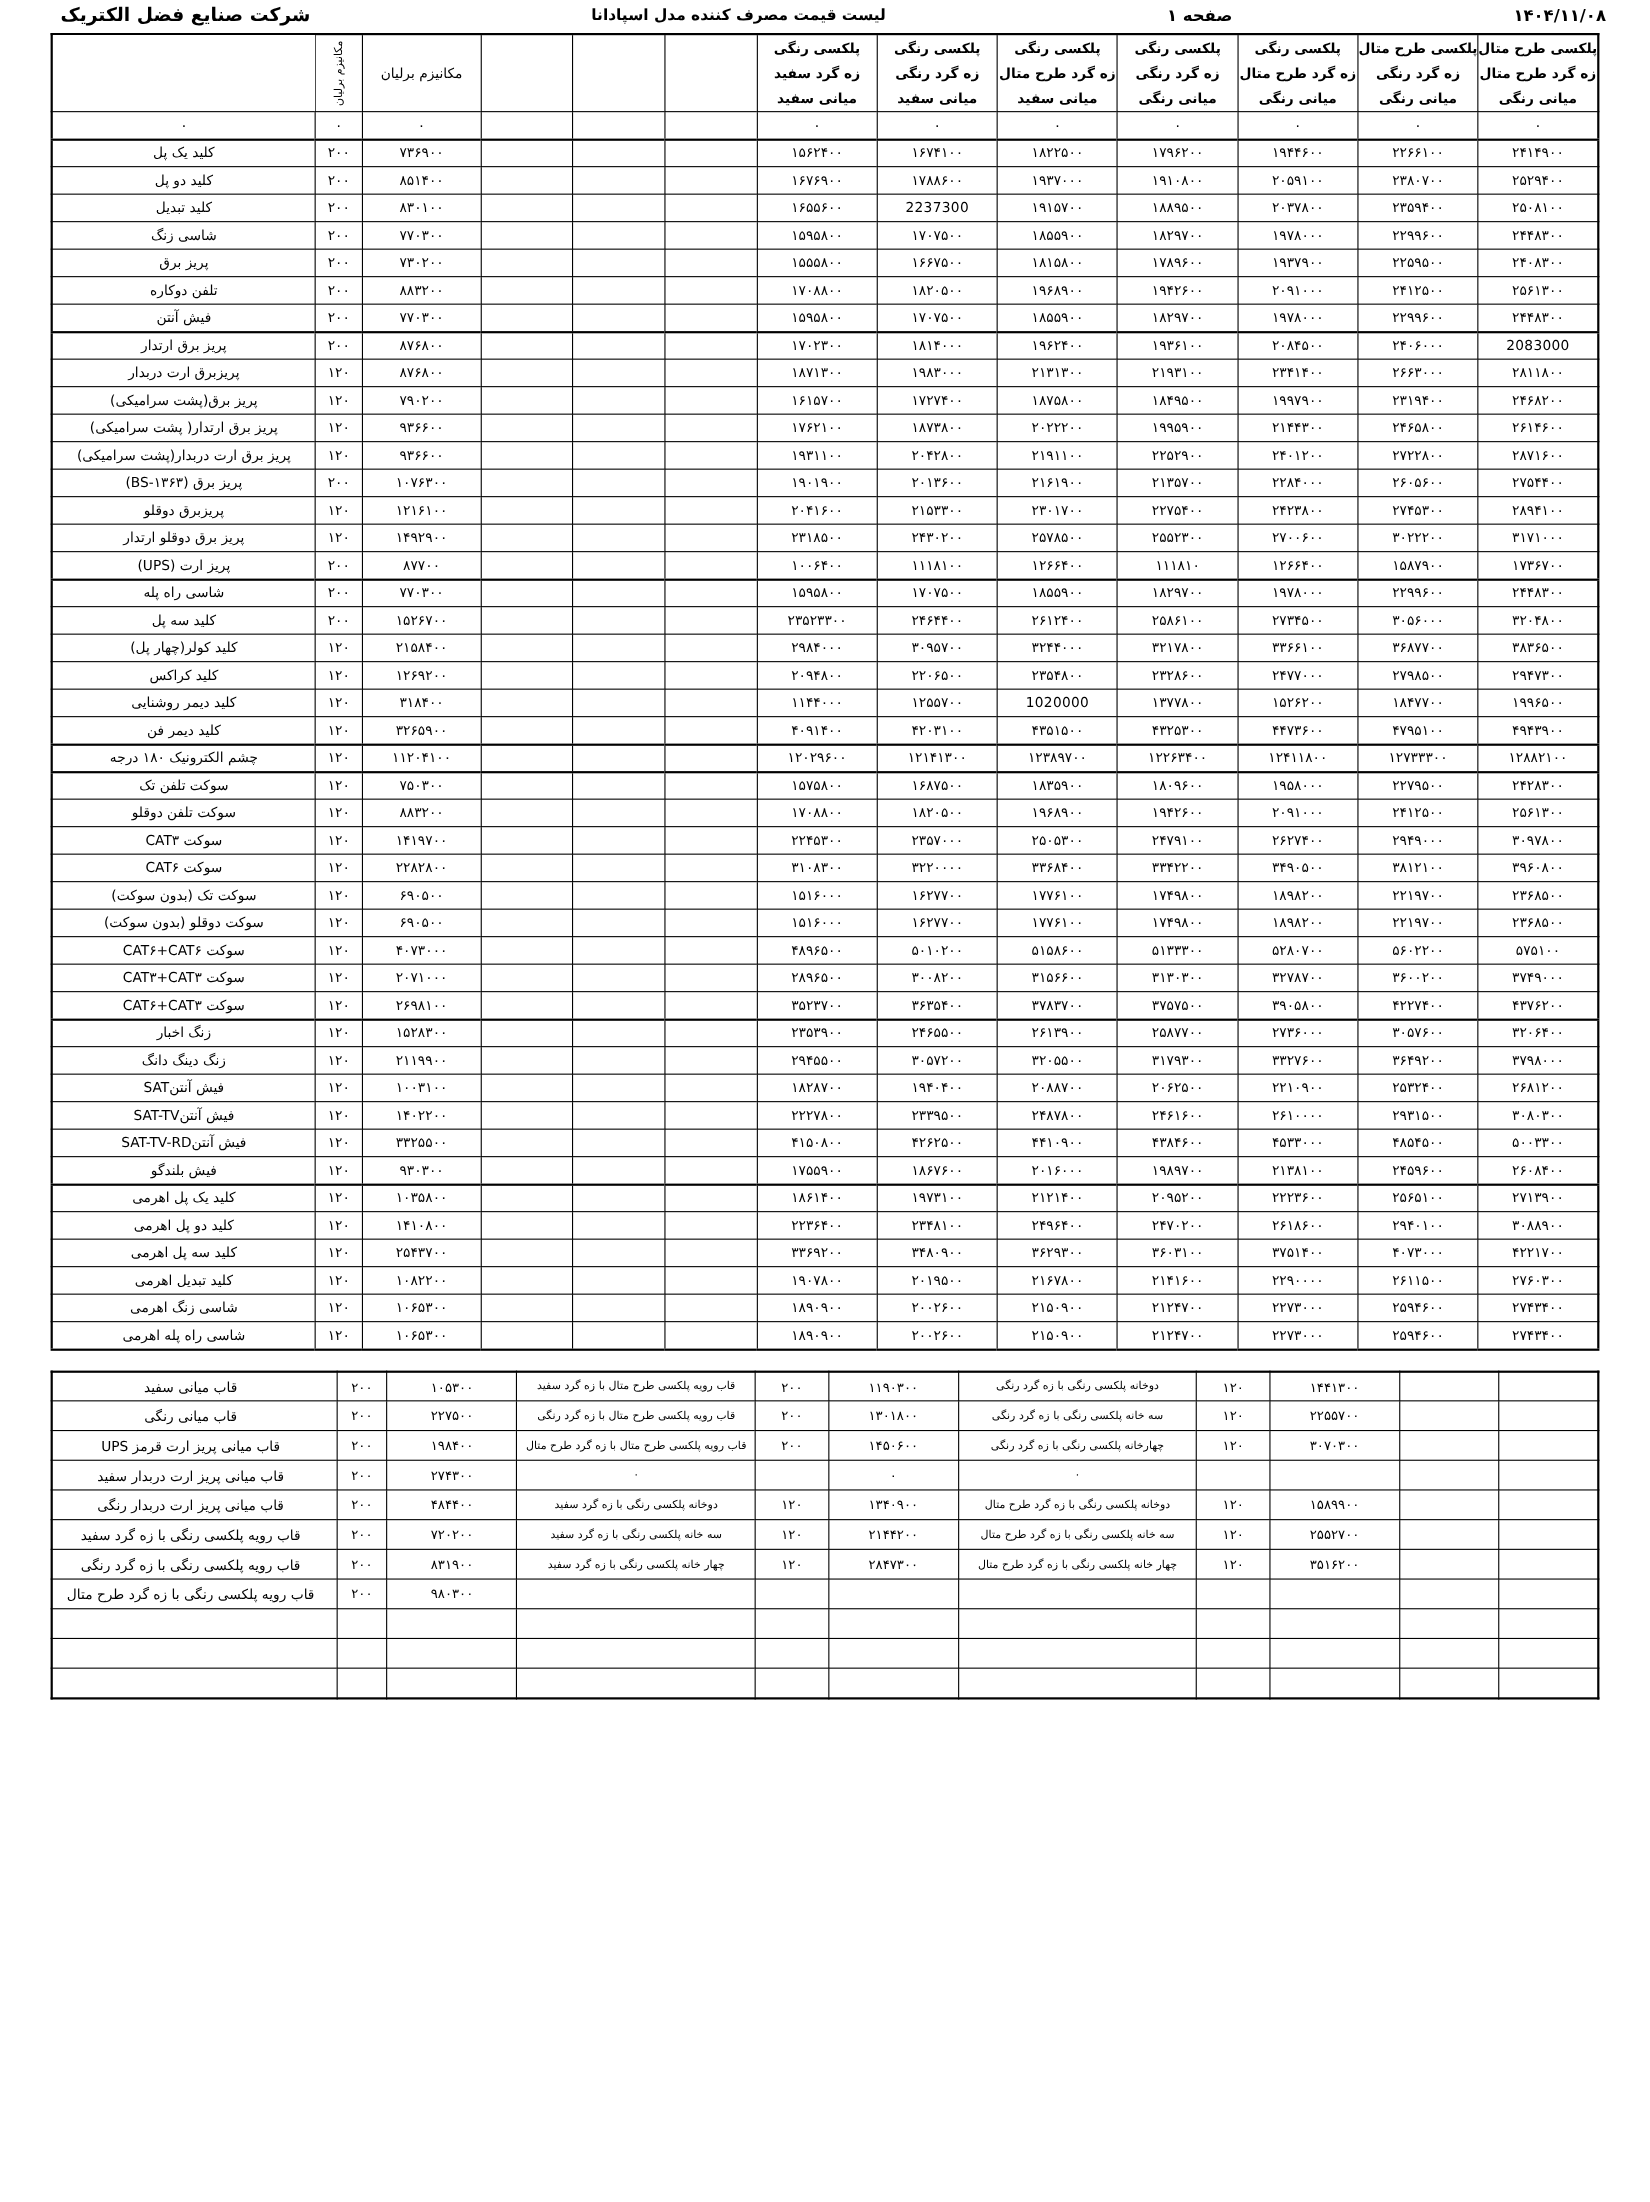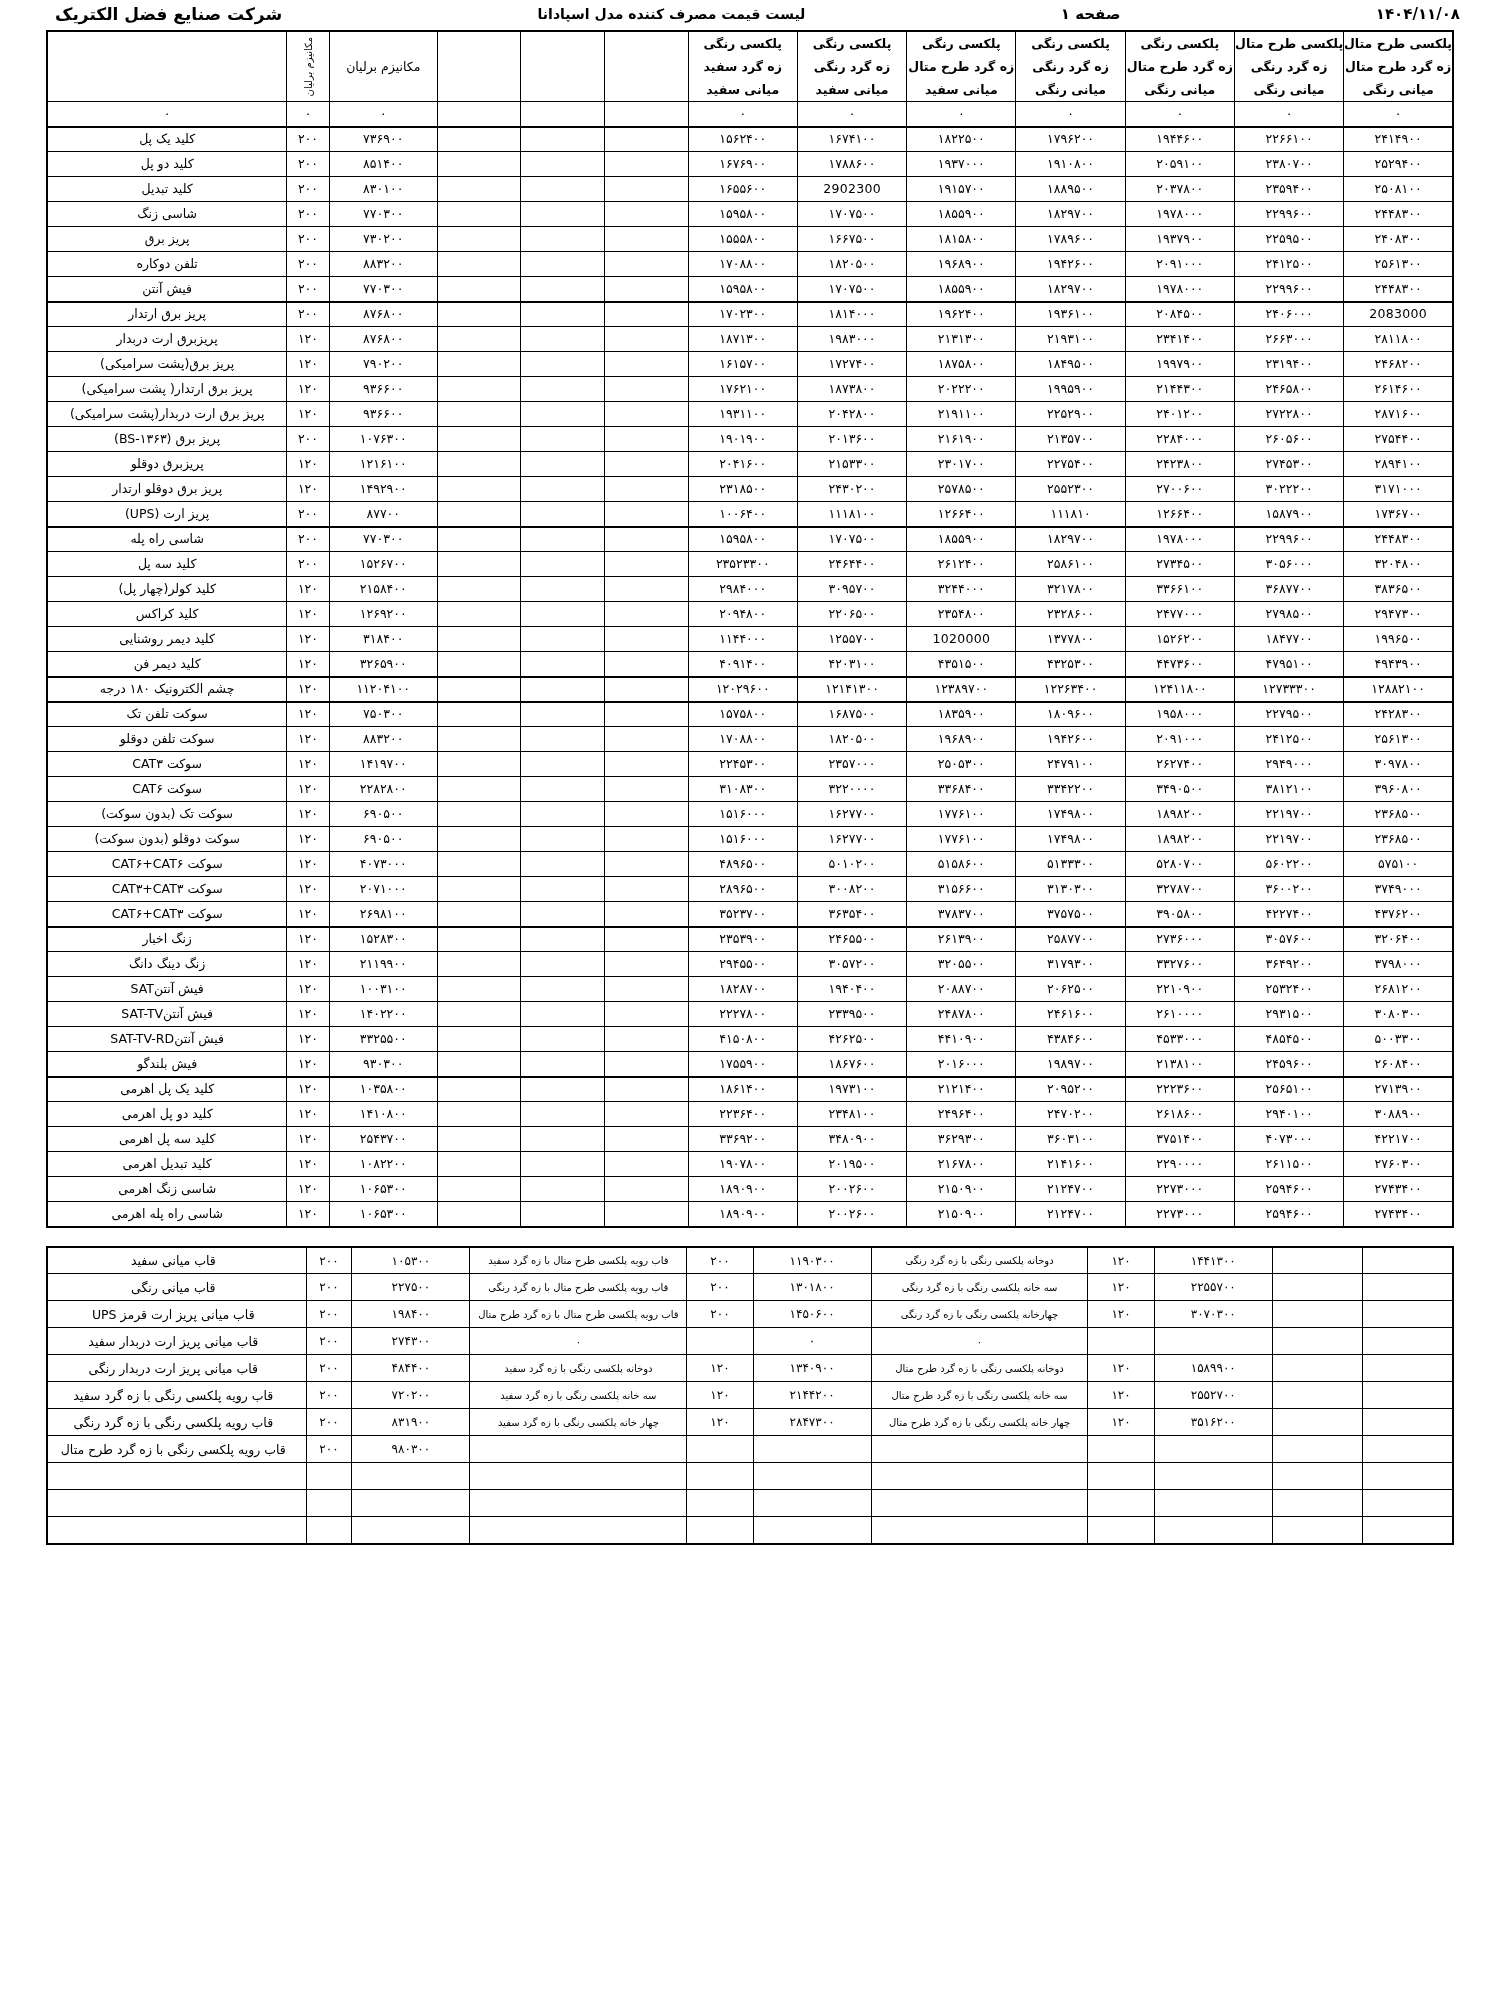--- a/index.html
+++ b/index.html
@@ -252,21 +252,21 @@
           <td class="num">۸۵۱۴۰۰</td>
           <td class="num">۲۰۰</td>
           <td class="name-cell">کلید دو پل</td>
         </tr>
         <tr>
           <td class="num">۲۵۰۸۱۰۰</td>
           <td class="num">۲۳۵۹۴۰۰</td>
           <td class="num">۲۰۳۷۸۰۰</td>
           <td class="num">۱۸۸۹۵۰۰</td>
           <td class="num">۱۹۱۵۷۰۰</td>
-          <td class="num">2902300</td>
+          <td class="num">2237300</td>
           <td class="num">۱۶۵۵۶۰۰</td>
           <td></td>
           <td></td>
           <td></td>
           <td class="num">۸۳۰۱۰۰</td>
           <td class="num">۲۰۰</td>
           <td class="name-cell">کلید تبدیل</td>
         </tr>
         <tr>
           <td class="num">۲۴۴۸۳۰۰</td>

